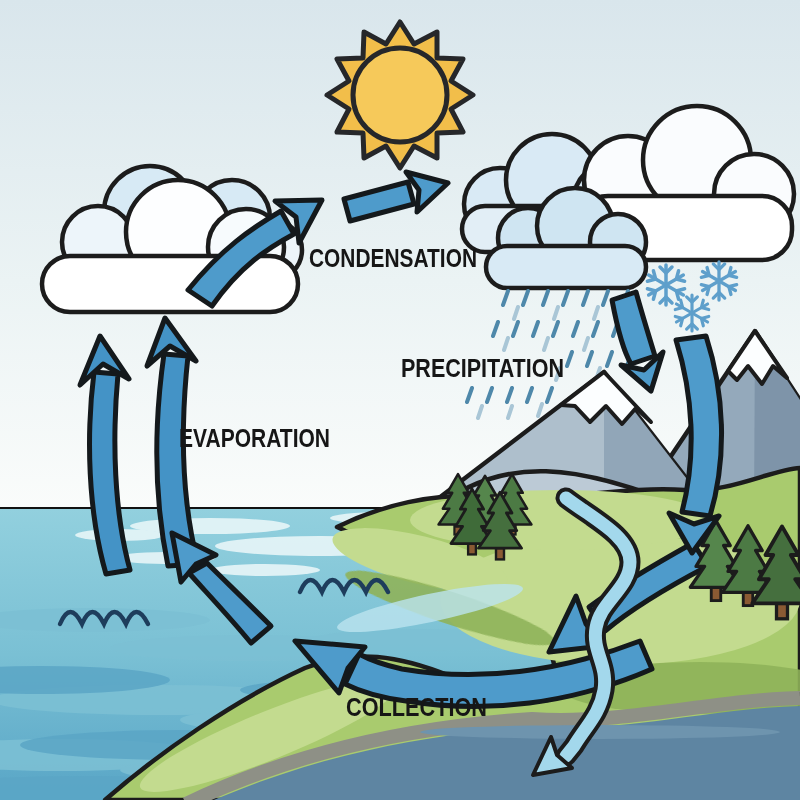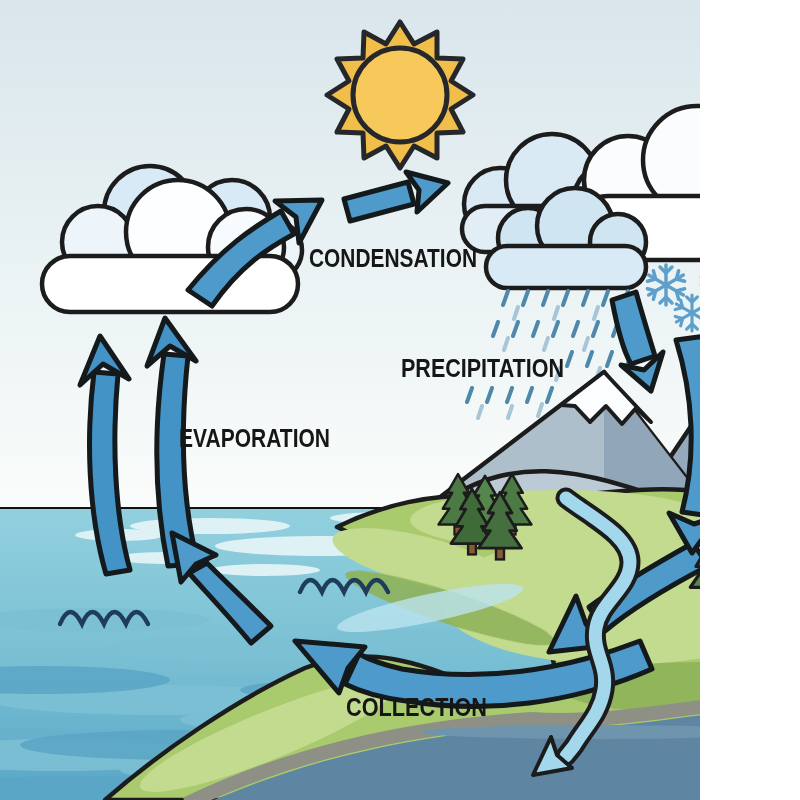--- a/index.html
+++ b/index.html
@@ -1,16 +1,16 @@
 <!DOCTYPE html>
 <html><head>
 <meta charset="utf-8">
 <style>
   html,body{margin:0;padding:0;background:#ffffff;}
-  #stage{width:700px;height:800px;position:relative;overflow:hidden;
+  #stage{width:800px;height:800px;position:relative;overflow:hidden;
          font-family:"Liberation Sans", sans-serif;}
   svg{display:block;}
   text.cycle-label{font-family:"Liberation Sans", sans-serif;font-weight:700;
        fill:#161616;font-size:26px;}
 </style>
 </head>
 <body>
 
 <div id="stage">
 <svg width="800" height="800" viewBox="0 0 800 800">

